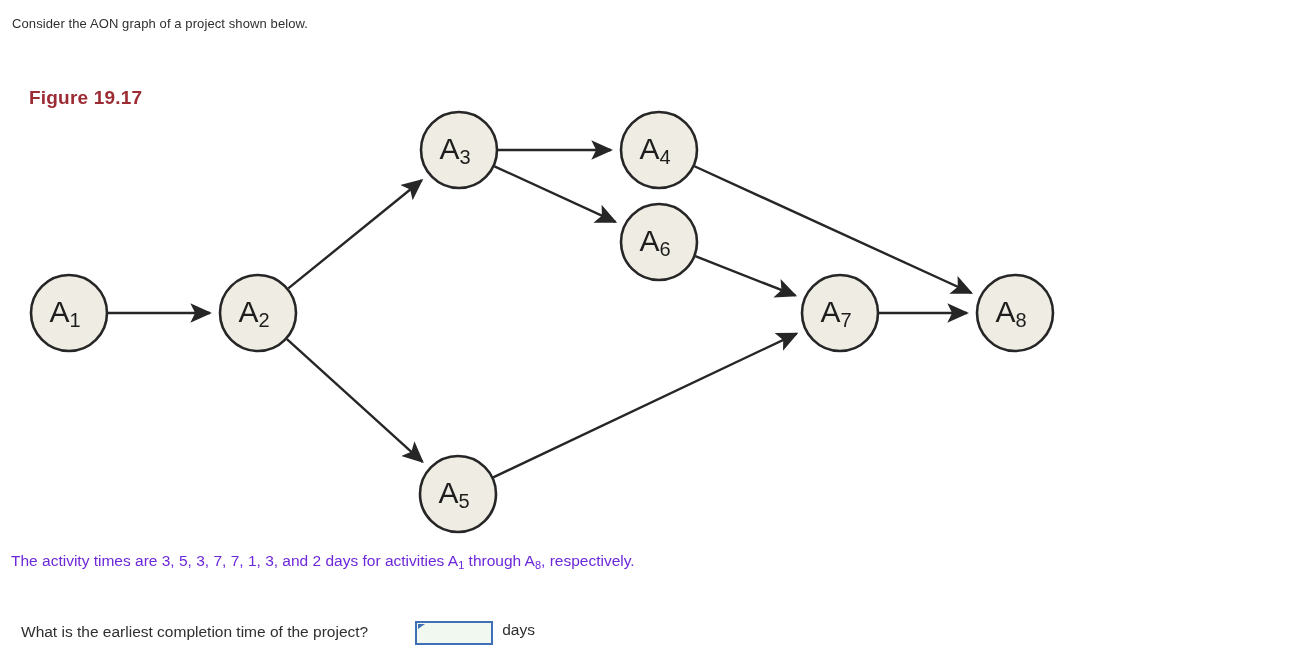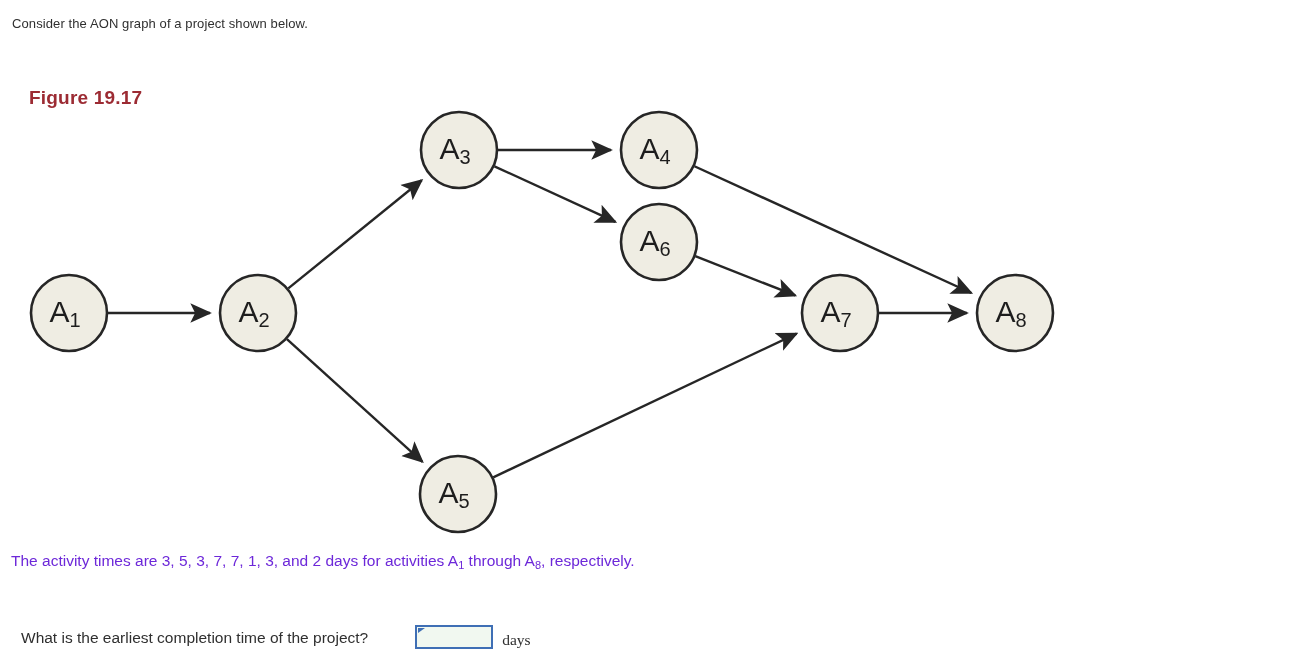--- a/index.html
+++ b/index.html
@@ -92,21 +92,21 @@
     position: relative;
     bottom: -3px;
   }
 
   
   .question-row {
     position: absolute;
     left: 21px;
     top: 621px;
     display: flex;
-    align-items: flex-end;
+    align-items: flex-start;
     height: 28px;
     white-space: nowrap;
   }
   .question-text {
     font-size: 15.5px;
     color: #2f2f2f;
     line-height: 22px;
   }
   .answer-slot {
     position: relative;
@@ -134,21 +134,20 @@
     width: 0;
     height: 0;
     border-top: 5px solid #3f6fb5;
     border-right: 7px solid transparent;
     pointer-events: none;
   }
   .unit-label {
     margin-left: 9px;
     font-size: 15.5px;
     color: #2f2f2f;
-    font-family: Liberation Serif, serif;
   }
 </style>
 </head>
 <body>
 
 <div class="intro">Consider the AON graph of a project shown below.</div>
 
 <div class="figure-caption">Figure 19.17</div>
 
 <div class="graph-wrap">

